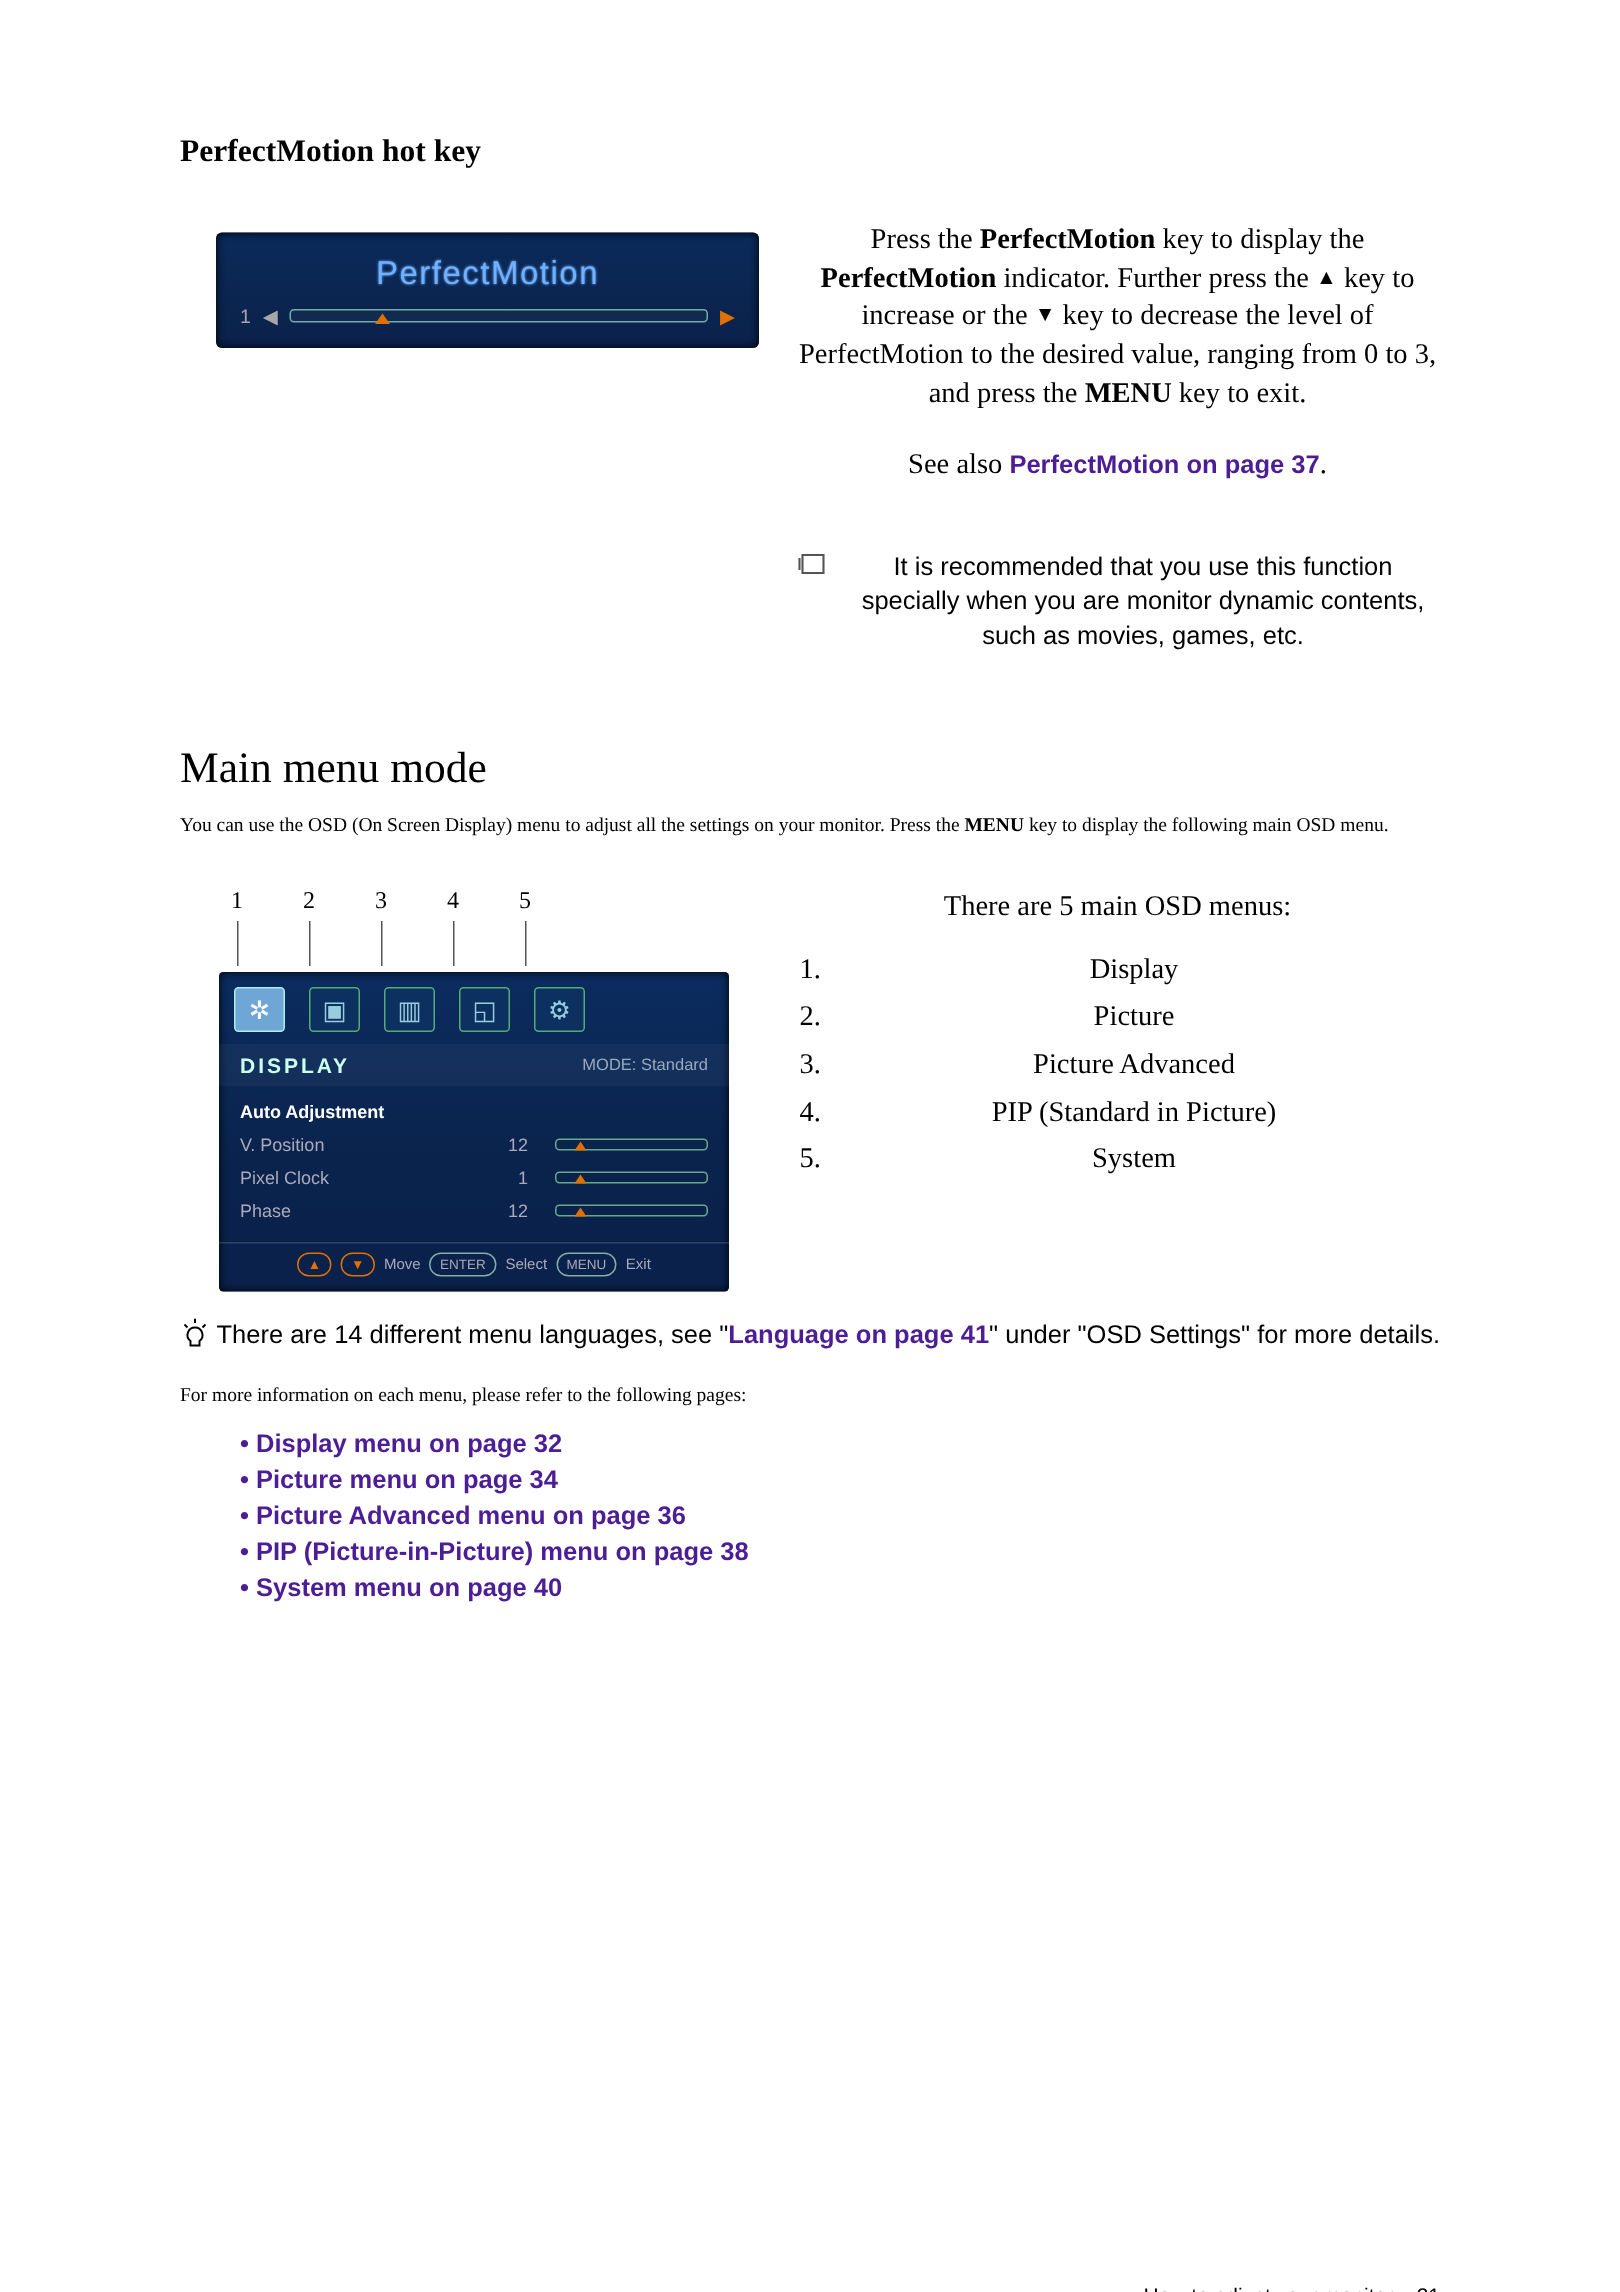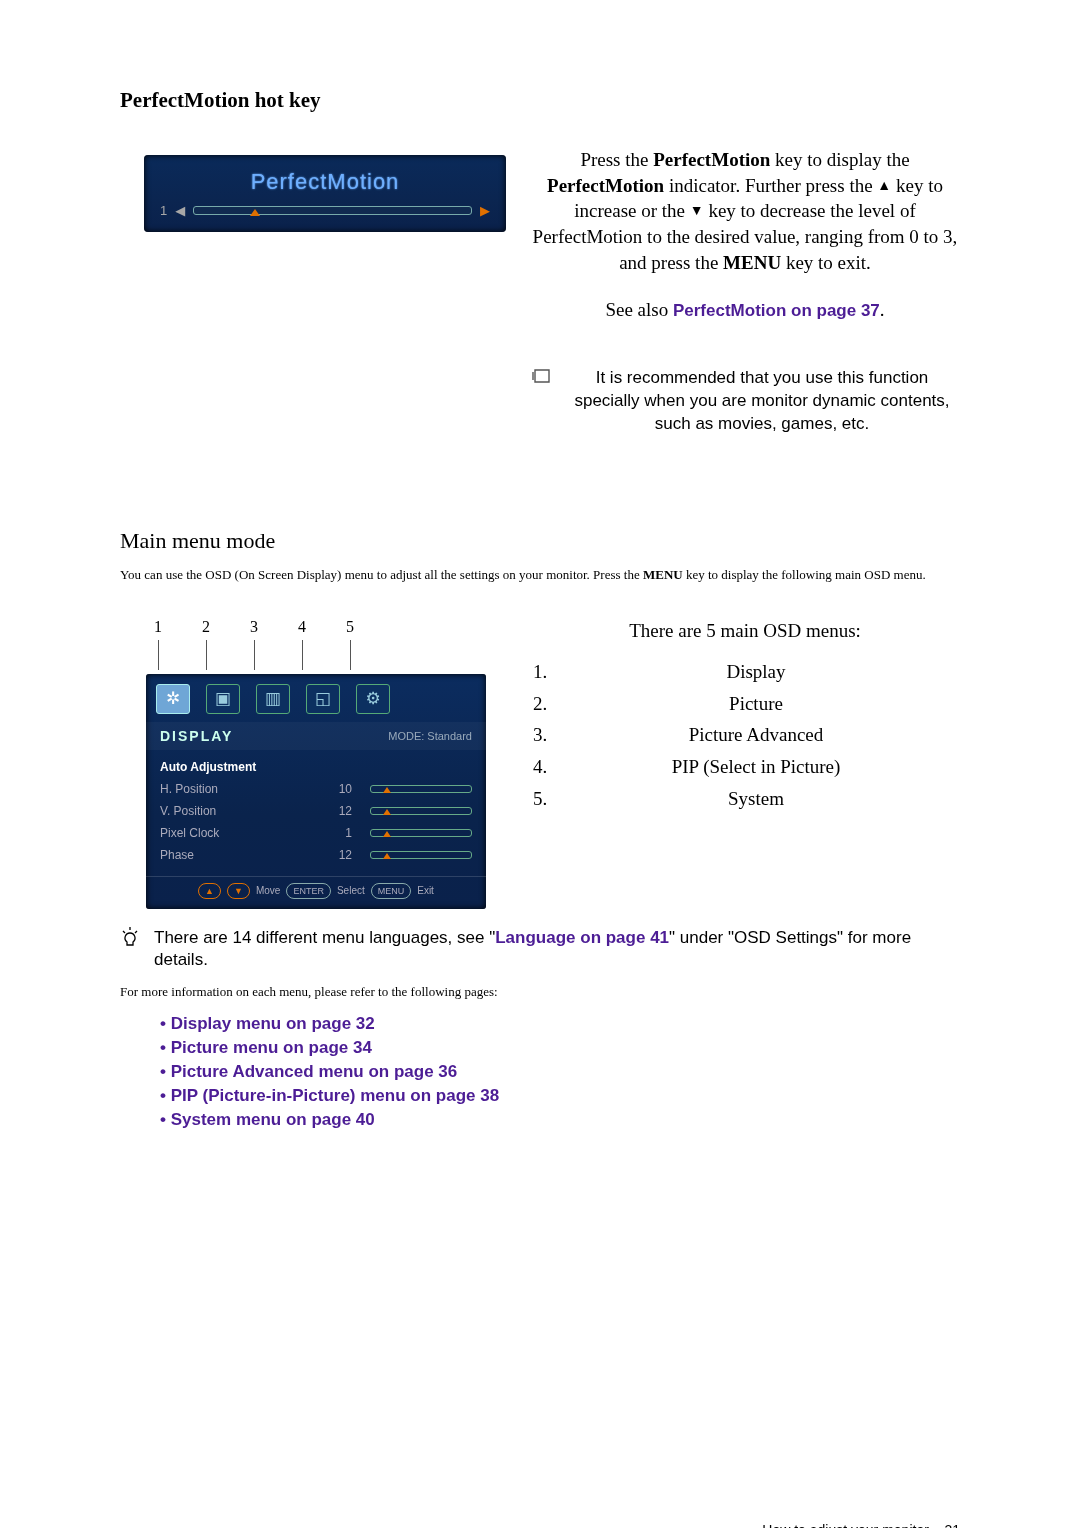--- a/index.html
+++ b/index.html
@@ -101,22 +101,22 @@
     font-size: 18px;
     color: #555;
   }
   .link-blue {
     color: #4c1d95;
     font-weight: bold;
     font-family: Arial, Helvetica, sans-serif;
     font-size: 17px;
   }
   .h2 {
-    font-size: 22px;
-    margin-top: 92px;
+    font-size: 29px;
+    margin-top: 60px;
     margin-bottom: 12px;
   }
   .para {
     font-size: 13px;
     line-height: 1.35;
     margin-bottom: 34px;
   }
   
   .osd-main-wrap {
     padding-left: 26px;
@@ -240,26 +240,26 @@
   }
   .menu-list {
     margin: 16px 0 24px 0;
     padding-left: 22px;
   }
   .menu-list li {
     margin: 6px 0;
   }
   .tip-row {
     display: flex;
-    gap: 10px;
     align-items: flex-start;
     font-family: Arial, Helvetica, sans-serif;
     font-size: 17px;
     margin-top: 18px;
     line-height: 1.3;
+    justify-content: flex-end;
   }
   .bulb-icon {
     width: 24px;
     flex-shrink: 0;
     color: #000;
   }
   .page-links {
     margin: 14px 0 0 40px;
   }
   .page-links div {
@@ -336,27 +336,20 @@
             <div class="osd-ic">◱</div>
             <div class="osd-ic">⚙</div>
           </div>
           <div class="osd-bar-title">
             <span class="t1">DISPLAY</span>
             <span class="t2">MODE: Standard</span>
           </div>
           <div class="osd-items">
             <div class="osd-item sel">
               <span class="nm">Auto Adjustment</span>
-            </div>
-            <div class="osd-item">
-              <span class="nm">H. Position</span>
-              <span class="vl">10</span>
-              <span class="sld">
-                  <span class="mk"></span>
-                </span>
             </div>
             <div class="osd-item">
               <span class="nm">V. Position</span>
               <span class="vl">12</span>
               <span class="sld">
                   <span class="mk"></span>
                 </span>
             </div>
             <div class="osd-item">
               <span class="nm">Pixel Clock</span>
@@ -385,21 +378,21 @@
         </div>
       </div>
     </div>
 
     <div class="right-col">
       <div>There are 5 main OSD menus:</div>
       <ol class="menu-list">
         <li>Display</li>
         <li>Picture</li>
         <li>Picture Advanced</li>
-        <li>PIP (Select in Picture)</li>
+        <li>PIP (Standard in Picture)</li>
         <li>System</li>
       </ol>
     </div>
   </div>
 
   <div class="tip-row">
     <div class="bulb-icon">
       <svg width="20" height="24" viewBox="0 0 20 24">
           <path d="M10 6 a5 5 0 0 1 3 9 v3 h-6 v-3 a5 5 0 0 1 3-9 M10 0 v3 M3 4 l2 2 M17 4 l-2 2" stroke="#000" fill="none" stroke-width="1.3"></path>
         </svg>

